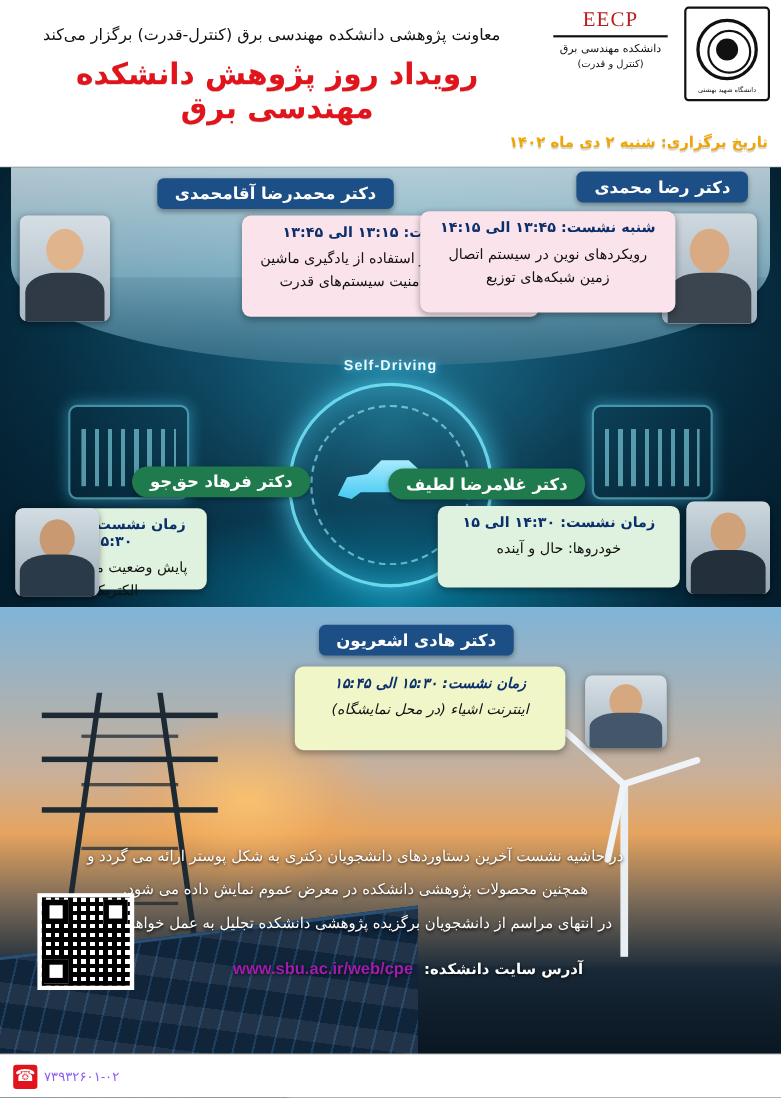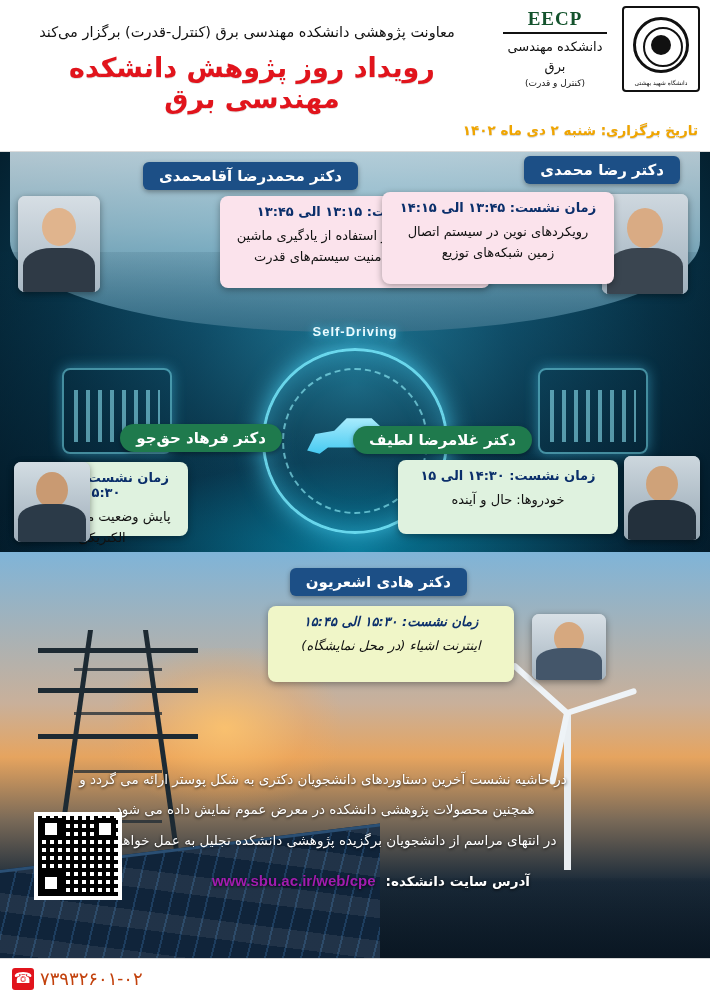--- a/index.html
+++ b/index.html
@@ -67,32 +67,32 @@
     letter-spacing: .5px;
   }
   .logo-eecp {
     position: absolute;
     top: 8px; right: 96px;
     width: 118px;
     text-align: center;
   }
   .logo-eecp .eecp-title {
     font-family: "Liberation Serif", serif;
-    font-weight: bold;
+    font-weight: normal;
     font-size: 19px;
-    color: #14532d;
+    color: #b91c1c;
     letter-spacing: 1px;
   }
   .logo-eecp .eecp-rule {
     margin: 2px auto 3px;
     width: 104px; height: 2px;
     background: #111;
   }
   .logo-eecp .eecp-fa1 {
-    font-size: 13px;
+    font-size: 10px;
     color: #111;
     line-height: 1.5;
   }
   .logo-eecp .eecp-fa2 {
     font-size: 9px;
     color: #111;
     line-height: 1.6;
   }
   .head-line1 {
     position: absolute;
@@ -464,22 +464,22 @@
     content: "\260E";
     position: absolute;
     left: 0; right: 0; top: -1px;
     text-align: center;
     color: #fff;
     font-size: 15px;
     line-height: 22px;
   }
   .phone-num {
     font-family: "Liberation Sans", sans-serif;
-    font-size: 18px;
-    color: #c2410c;
+    font-size: 12px;
+    color: #8b5cf6;
     direction: ltr;
   }
 </style>
 </head>
 <body>
 
 <div class="poster">
 
   <div class="header">
 
@@ -543,21 +543,21 @@
     <div class="desc">برای ارزیابی امنیت سیستم‌های قدرت</div>
   </div>
   <div class="portrait" id="pr-s1">
     <div class="pbg" style="background:linear-gradient(180deg,#cfd8df,#9fb0bd)"></div>
     <div class="head" style="top:14px;width:36px;height:40px;background:#d9ab84"></div>
     <div class="body" style="bottom:0;width:76px;height:46px;background:#3a4550"></div>
   </div>
 
   <div class="name-tag" id="tag-s2">دکتر رضا محمدی</div>
   <div class="card pink" id="card-s2">
-    <div class="time">زمان نشست: ۱۳:۴۵ الی ۱۴:۱۵</div>
+    <div class="time">شنبه نشست: ۱۳:۴۵ الی ۱۴:۱۵</div>
     <div class="desc">رویکردهای نوین در سیستم اتصال</div>
     <div class="desc">زمین شبکه‌های توزیع</div>
   </div>
   <div class="portrait" id="pr-s2">
     <div class="pbg" style="background:linear-gradient(180deg,#d6dee4,#a9b8c4)"></div>
     <div class="head" style="top:12px;width:34px;height:38px;background:#e0b48d"></div>
     <div class="body" style="bottom:0;width:72px;height:44px;background:#2f3a46"></div>
   </div>
 
   <div class="name-tag green" id="tag-s3">دکتر غلامرضا لطیف</div>

